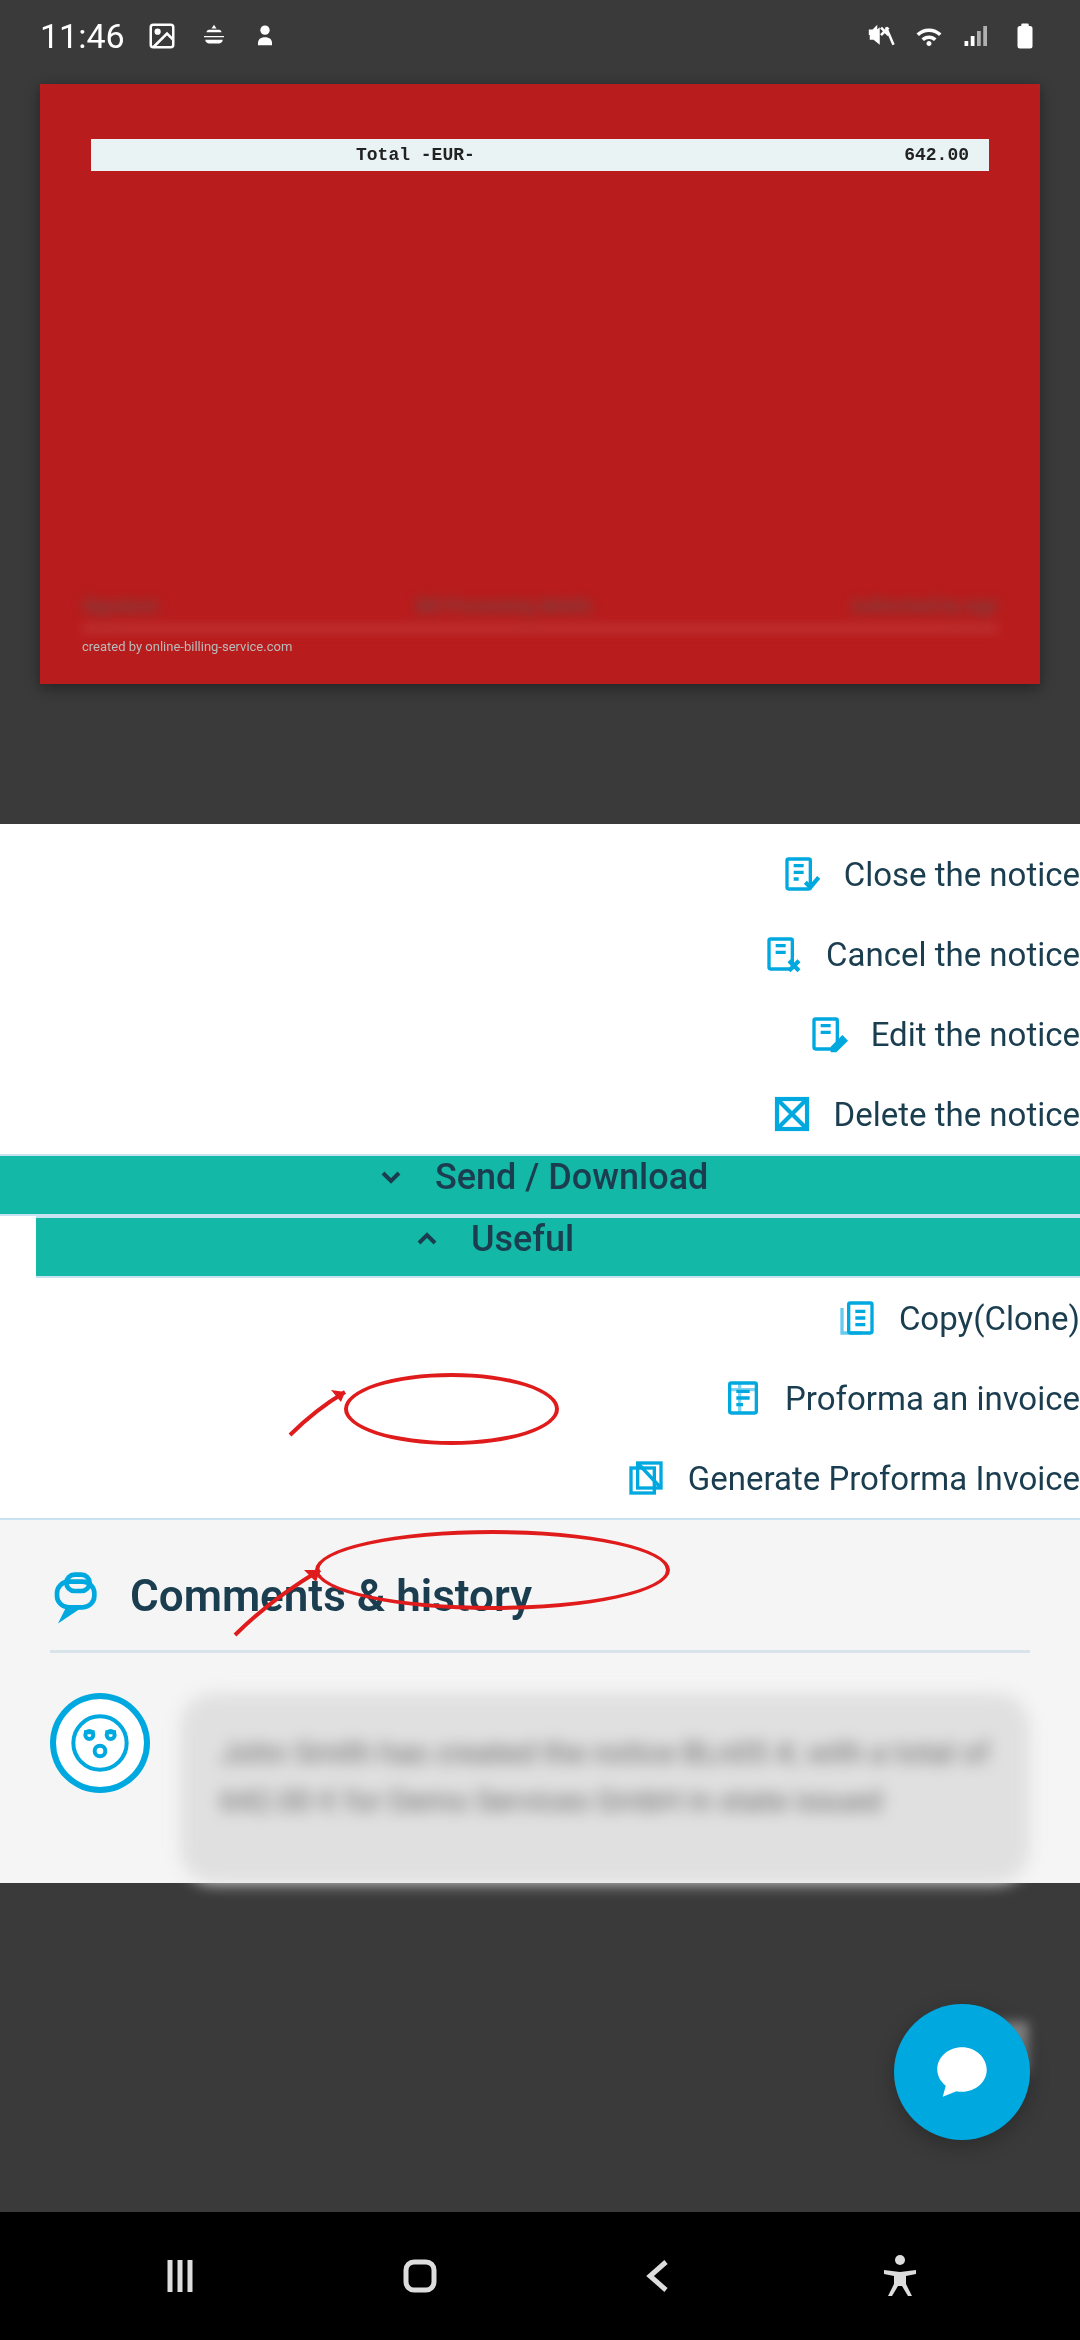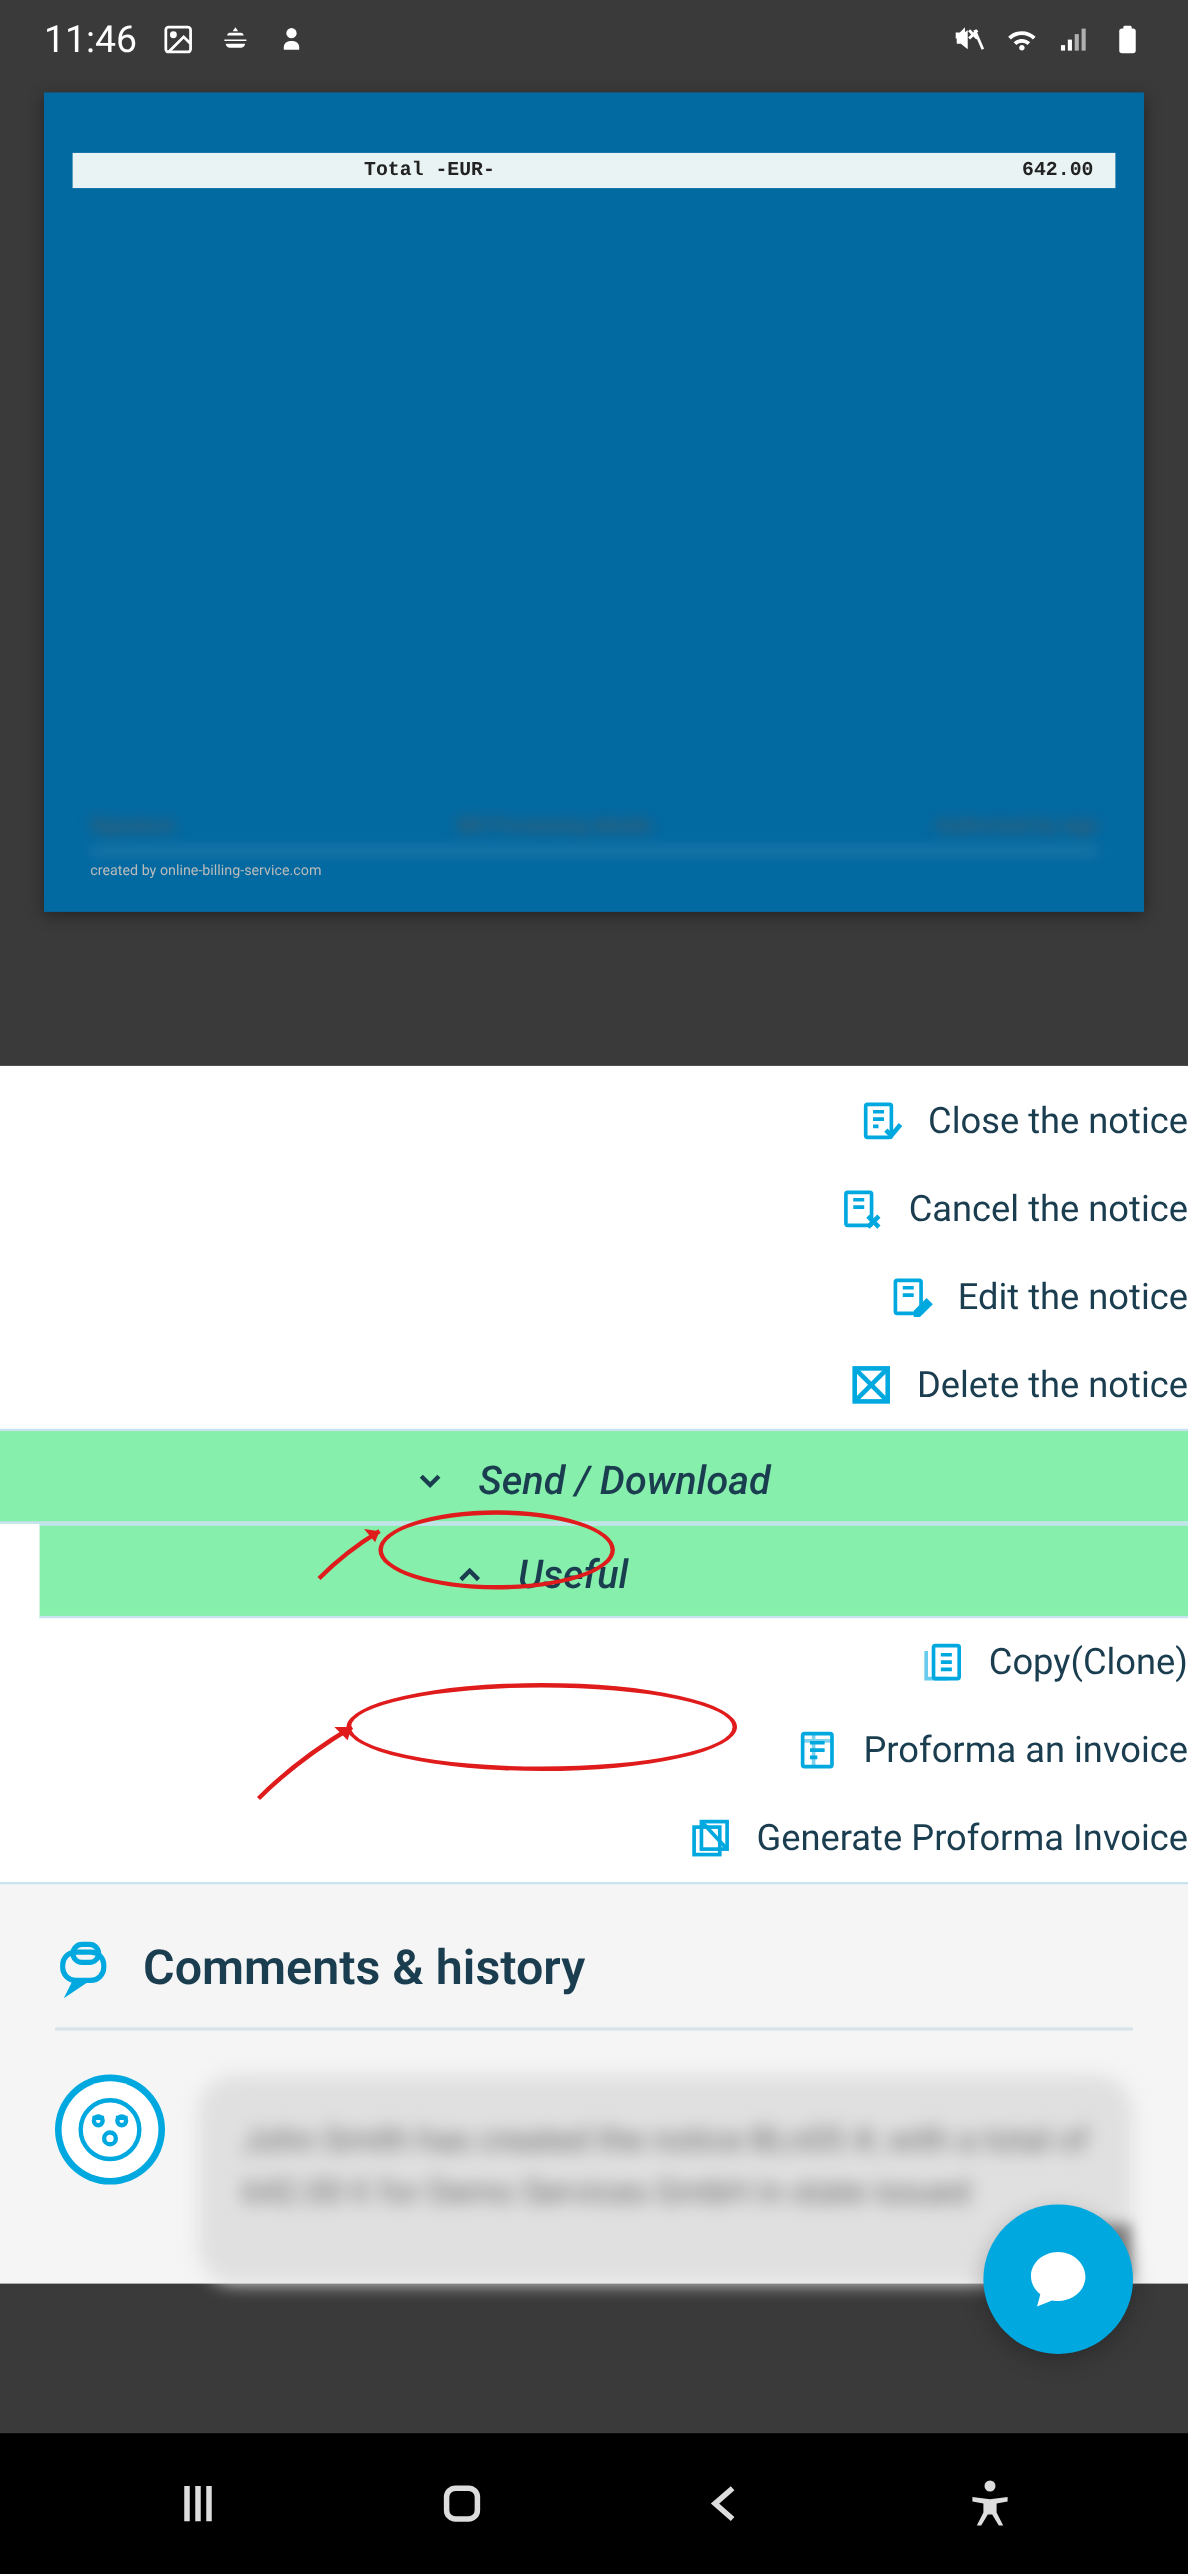--- a/index.html
+++ b/index.html
@@ -18,24 +18,24 @@
     align-items: center;
     justify-content: space-between;
     padding: 0 40px;
     color: #fff;
   }
   .status-left { display: flex; align-items: center; gap: 22px; font-size: 34px; font-weight: 400; }
   .status-right { display: flex; align-items: center; gap: 18px; }
   .status-right svg { width: 30px; height: 30px; }
   .document-preview {
     margin: 12px 40px 0;
-    background: #0369a1;
-    height: 745px;
+    background: #b91c1c;
+    height: 600px;
     box-shadow: 0 4px 14px rgba(0,0,0,0.4);
-    padding: 55px 26px 20px;
+    padding: 55px 51px 20px;
     position: relative;
   }
   .total-row {
     background: #eaf3f3;
     display: flex;
     justify-content: space-between;
     align-items: center;
     padding: 6px 20px;
     font-family: "Courier New", monospace;
     font-size: 18px;
@@ -78,28 +78,27 @@
     color: #1a3d4f;
     cursor: pointer;
     justify-content: flex-end;
   }
   .action-item .icon { width: 44px; height: 44px; display:flex; align-items:center; justify-content:center;}
   .collapsible {
     display: flex;
     align-items: center;
     gap: 28px;
     justify-content: flex-start;
-    padding: 24px 0 16px 375px;
+    padding: 0 0 16px 375px;
     font-size: 36px;
     font-weight: 500;
     color: #1a3d4f;
-    background: #86efac;
+    background: #14b8a6;
     border-top: 2px solid #c8e3ef;
     border-bottom: 2px solid #c8e3ef;
-    font-style: italic;
   }
   .collapsible .chevron { width: 32px; height: 32px; }
   .collapsible.useful {
     position: relative;
     margin-left: 36px;
   }
   .red-ellipse {
     position: absolute;
     border: 4px solid #e01b1b;
     border-radius: 50%;

